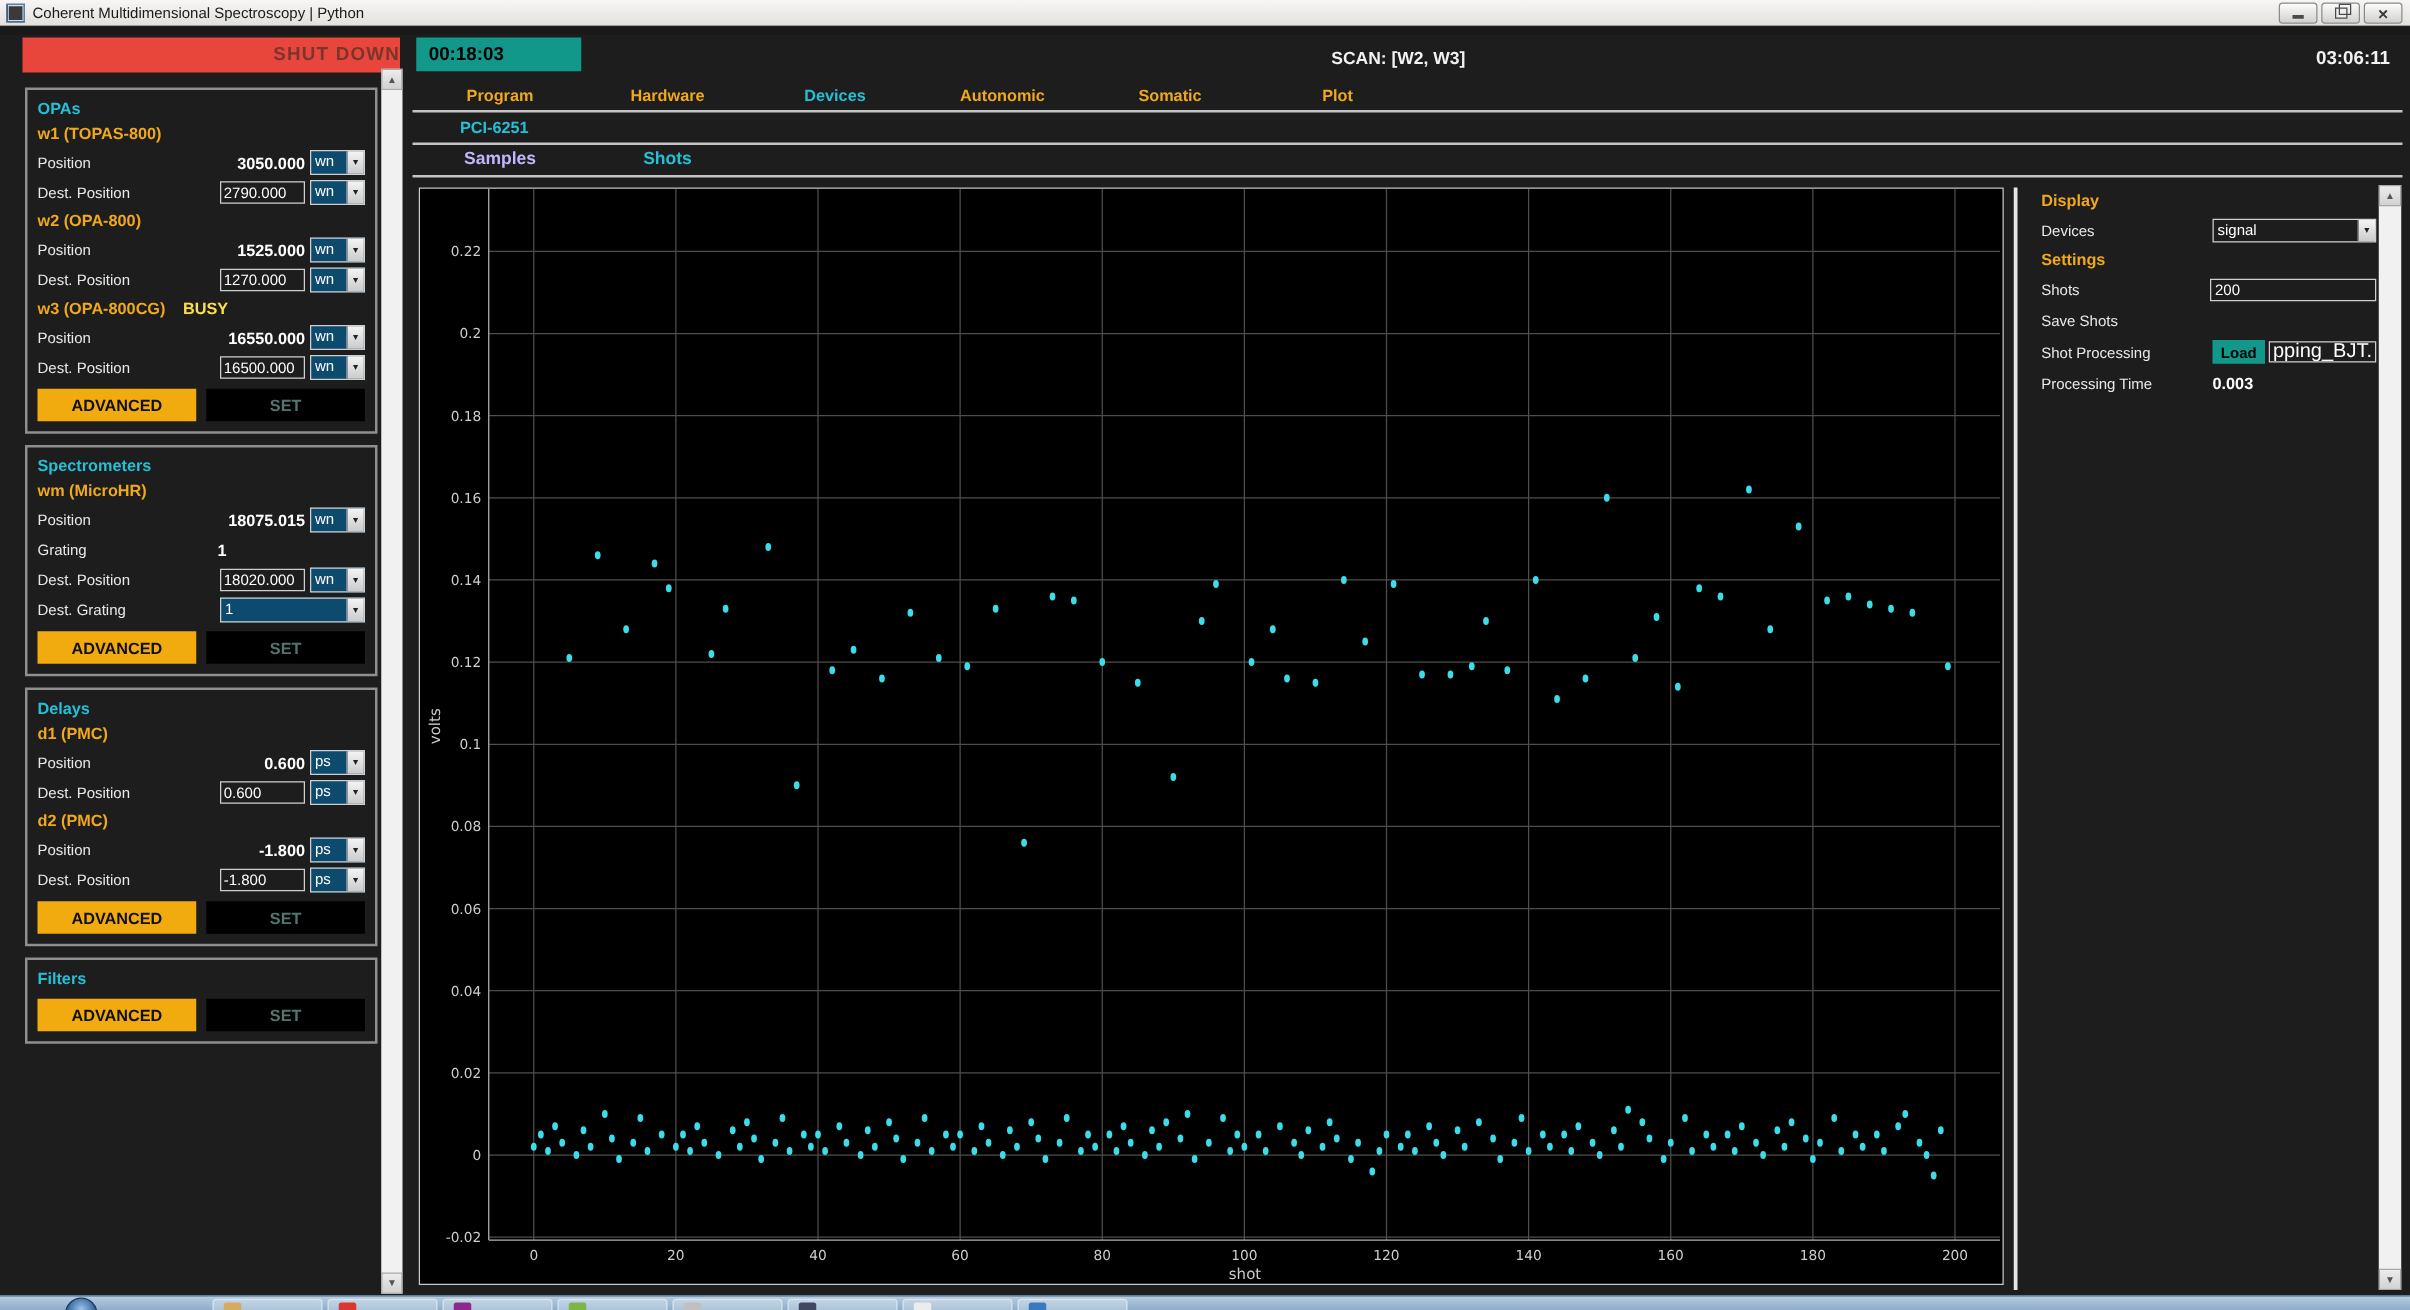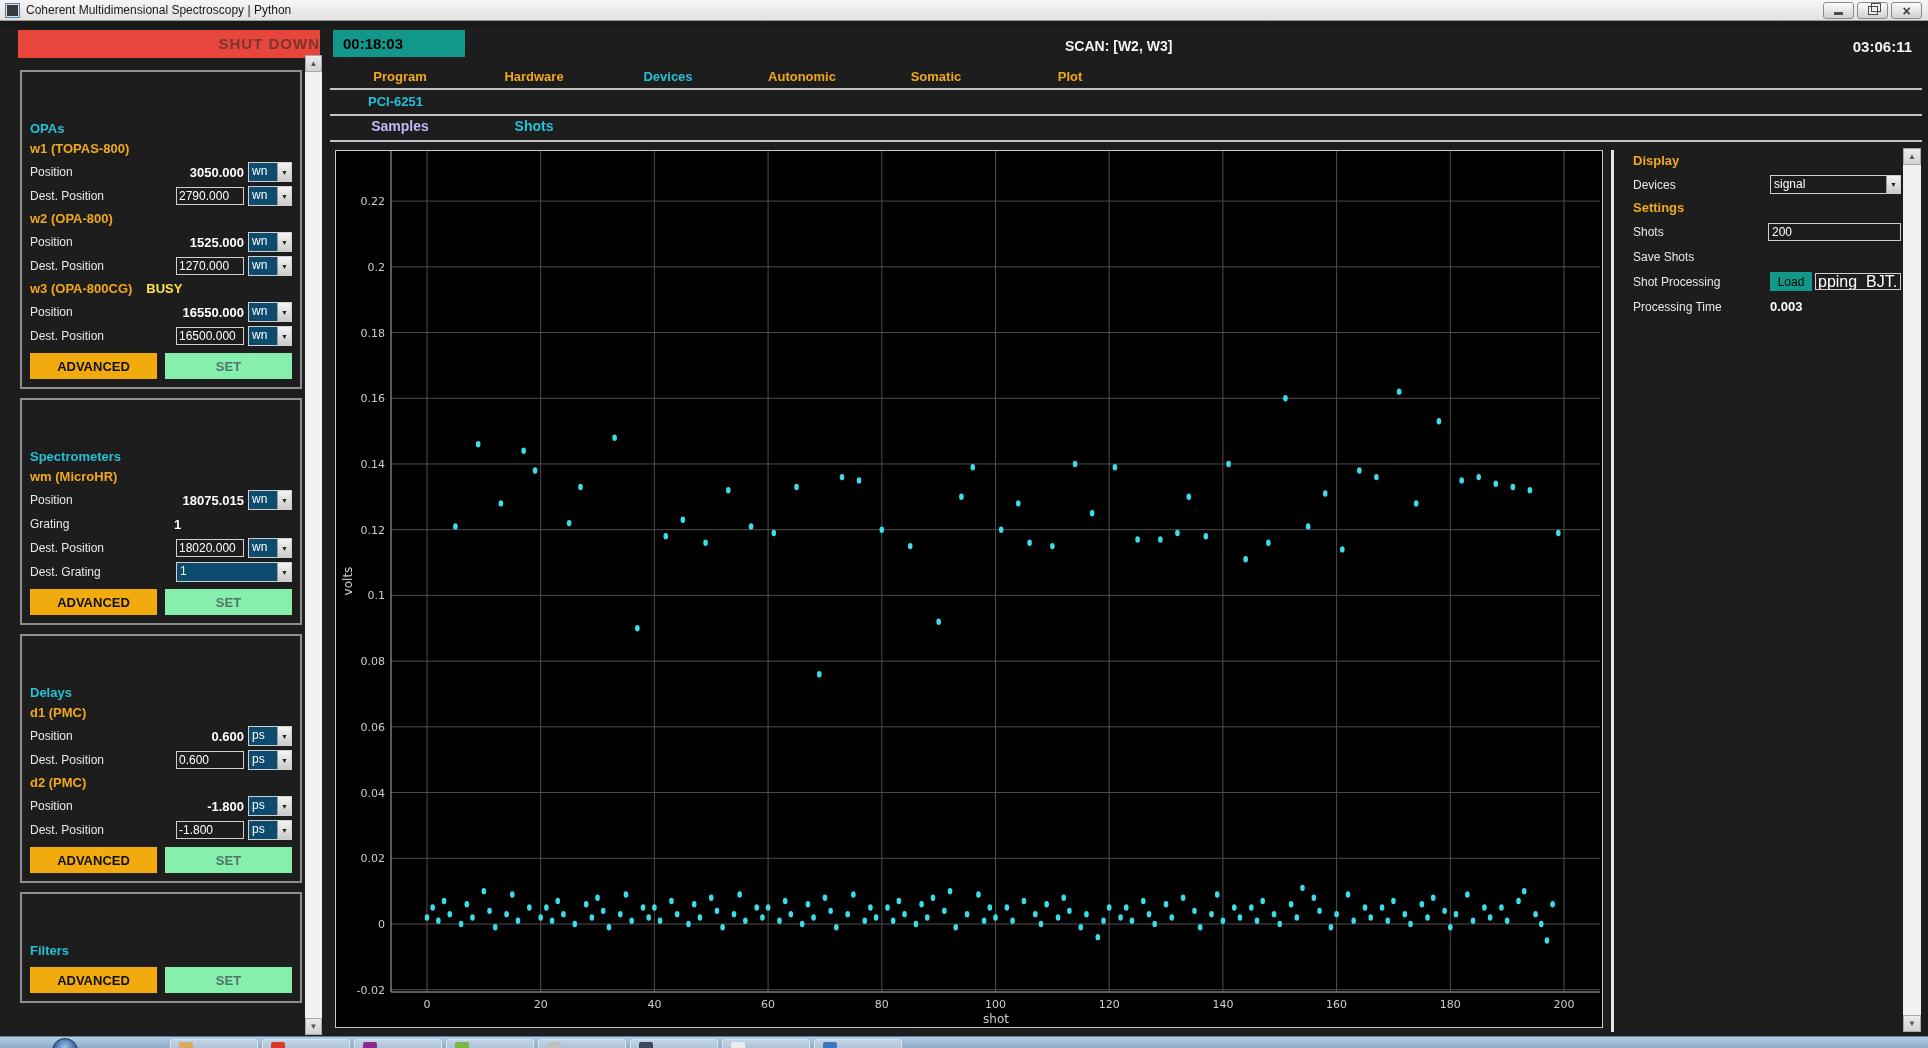--- a/index.html
+++ b/index.html
@@ -40,38 +40,38 @@
   .rule2{left:330px;top:114px;width:1592px;}
   .rule3{left:330px;top:140px;width:1592px;}
   .devtab{left:368px;top:94px;font-weight:bold;font-size:13px;color:#25c0d6;}
   .subtabs{left:333px;top:118px;display:flex;}
   .subtab{width:134px;text-align:center;font-weight:bold;font-size:14px;color:#c4b5fd;}
   .subtab.active{color:#25c0d6;}
 
   
   .hw-panel{left:20px;top:70px;width:282px;}
   .hw-box{border:2px solid #8f8f8f;padding:5px 8px 8px 8px;margin-bottom:9px;background:#1d1d1d;}
-  .hw-title{font-size:13px;font-weight:bold;color:#25c0d6;height:20px;line-height:20px;margin-top:42px;}
+  .hw-title{font-size:13px;font-weight:bold;color:#25c0d6;height:20px;line-height:20px;}
   .hw-name{font-size:13px;font-weight:bold;color:#f0a81c;height:20px;line-height:20px;display:flex;gap:14px;}
   .hw-status{color:#fde047;}
   .hw-row{display:flex;align-items:center;height:22px;margin:2px 0;}
   .hw-label{flex:1;font-size:12px;color:#e8e8e8;}
   .hw-value{width:72px;text-align:right;font-size:13px;font-weight:bold;color:#fff;white-space:nowrap;overflow:hidden;}
   .hw-value.left{text-align:left;padding-left:2px;}
   .hw-input{width:62px;height:16px;background:#1d1d1d;border:1px solid #cfcfcf;color:#fff;font-size:12px;
             font-family:"Liberation Sans",sans-serif;padding:0 2px;}
   .combo{width:42px;height:18px;margin-left:4px;border:1px solid #cfcfcf;display:flex;align-items:stretch;background:#0c4a6e;}
   .combo-text{flex:1;font-size:12px;color:#fff;padding:1px 0 0 3px;}
   .combo-btn{width:13px;background:linear-gradient(#f4f4f4,#cbcbcb);border-left:1px solid #9a9a9a;
              color:#222;font-size:7px;display:flex;align-items:center;justify-content:center;}
   .combo-wide{width:114px;margin-left:0;}
   .hw-buttons{display:flex;gap:8px;margin-top:6px;}
   .btn-advanced{flex:1;height:26px;background:#f2ab0f;border:none;color:#101010;font-weight:bold;font-size:13px;
                 font-family:"Liberation Sans",sans-serif;}
-  .btn-set{flex:1;height:26px;background:#86efac;border:none;color:#52766f;font-weight:bold;font-size:13px;
+  .btn-set{flex:1;height:26px;background:#000000;border:none;color:#52766f;font-weight:bold;font-size:13px;
            font-family:"Liberation Sans",sans-serif;}
 
   
   .vscroll{width:17px;background:#f1f1f1;}
   .vs-left{left:305px;top:55px;height:980px;}
   .vs-right{left:1903px;top:148px;height:884px;width:18px;}
   .vs-arrow{position:absolute;left:0;width:100%;height:17px;background:linear-gradient(#ececec,#d2d2d2);
             border:1px solid #a8a8a8;box-sizing:border-box;color:#555;font-size:8px;text-align:center;line-height:15px;}
   .vs-up{top:0;}
   .vs-down{bottom:0;}
@@ -87,21 +87,21 @@
 
   
   .set-panel{left:1633px;top:150px;width:268px;}
   .set-heading{font-size:13px;font-weight:bold;color:#f0a81c;height:22px;line-height:22px;}
   .set-row{display:flex;align-items:center;height:25px;}
   .set-label{flex:1;font-size:12px;color:#e8e8e8;}
   .set-input{width:125px;height:16px;background:#1d1d1d;border:1px solid #cfcfcf;color:#fff;font-size:12px;
              font-family:"Liberation Sans",sans-serif;padding:0 3px;}
   .set-combo{width:131px;height:19px;border:1px solid #cfcfcf;display:flex;background:#1d1d1d;box-sizing:border-box;}
   .set-value{width:131px;font-size:13px;font-weight:bold;color:#fff;}
-  .load-btn{width:42px;height:19px;background:#12988a;border:none;color:#000;font-weight:normal;font-size:12px;
+  .load-btn{width:42px;height:19px;background:#12988a;border:none;color:#000;font-weight:bold;font-size:12px;
             font-family:"Liberation Sans",sans-serif;margin-right:3px;}
   .file-input{width:80px;height:15px;background:#1d1d1d;border:1px solid #cfcfcf;color:#fff;font-size:16px;
               font-family:"Liberation Sans",sans-serif;padding:0 2px;}
   .sp-field{width:131px;display:flex;align-items:center;}
 
   
   .taskbar{left:0;top:1036px;width:1928px;height:12px;background:linear-gradient(#b6cde2,#8aa9c7);
            border-top:1px solid #5a7da0;overflow:hidden;}
   .start-orb{position:absolute;left:52px;top:1px;width:24px;height:24px;border-radius:50%;
              background:radial-gradient(circle at 50% 35%,#9cc4ea,#1d4e88 70%);border:1px solid #16365c;}

